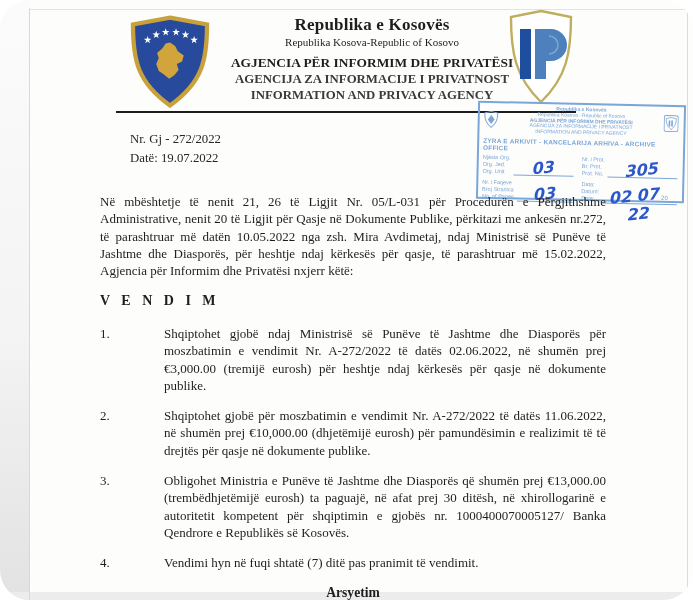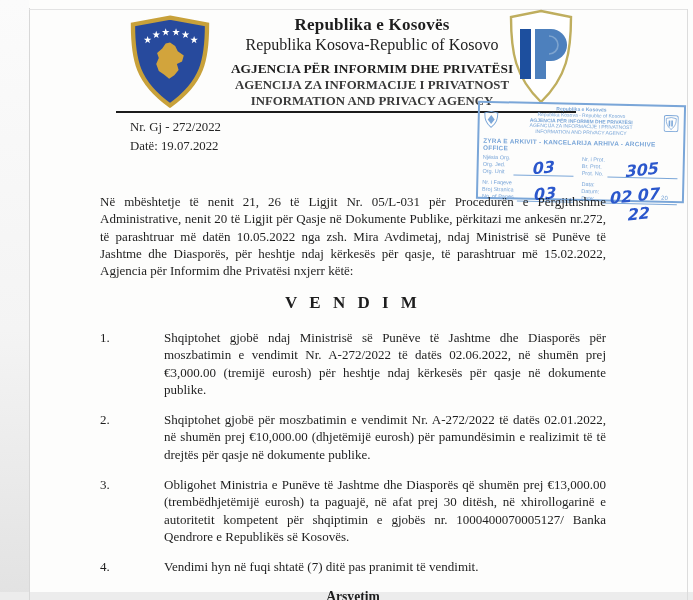--- a/index.html
+++ b/index.html
@@ -1,39 +1,39 @@
 <!DOCTYPE html>
 <html><head>
 <meta charset="utf-8">
 <style>
   html,body { margin:0; padding:0; background:#ffffff; }
   .page {
     position:relative; width:693px; height:600px; overflow:hidden;
-    background:#fdfdfc; font-family:"Liberation Serif", serif; color:#1e1e1e;
+    background:#fdfdfc; font-family:"Liberation Serif", serif; color:#1e1e1e;border-radius:30px;
   }
   
   .edge-left   { position:absolute; left:29px; top:8px; width:1px; height:592px; background:#d8d8d8; }
   .edge-top    { position:absolute; left:29px; top:9px; width:658px; height:1px; background:#e3e3e3; }
   .edge-right  { position:absolute; left:687px; top:9px; width:1px; height:591px; background:#dcdcdc; }
   .shade-left  { position:absolute; left:0; top:0; width:29px; height:600px;
                  background:linear-gradient(to bottom, #fbfbfb 0%, #f4f4f4 55%, #e2e2e2 100%); }
   .shade-bottom{ position:absolute; left:0; top:592px; width:693px; height:8px; background:#ececec; }
 
   
   .coat { position:absolute; left:122px; top:15px; width:96px; height:93px; }
   .hdr  { position:absolute; left:226px; top:15px; width:292px; text-align:center; }
   .hdr .t1 { font-size:17px; font-weight:bold; letter-spacing:0.2px; }
-  .hdr .t2 { font-size:16px; margin-top:1px; }
+  .hdr .t2 { font-size:11px; margin-top:1px; }
   .hdr .a1 { font-size:13.4px; font-weight:bold; margin-top:7px; }
   .hdr .a2 { font-size:12.8px; font-weight:bold; color:#3a3a3a; margin-top:1px; }
   .hdr .a3 { font-size:12.8px; font-weight:bold; color:#3a3a3a; margin-top:1px; }
   .iplogo { position:absolute; left:507px; top:9px; width:68px; height:97px; }
   .rule { position:absolute; left:116px; top:111px; width:460px; height:2.4px; background:#1c1c1c; }
 
-  .refblock { position:absolute; left:130px; top:118px; font-size:12.8px; line-height:1.45; color:#262626; }
+  .refblock { position:absolute; left:130px; top:130px; font-size:12.8px; line-height:1.45; color:#262626; }
 
   
   .stamp {
     position:absolute; left:477px; top:103px; width:208px; height:98px;
     border:2px solid #7aa6d8; transform:rotate(1.3deg); box-sizing:border-box;
     padding:2px 5px 2px 4px; color:#74a2d6; font-family:"Liberation Sans", sans-serif;
   }
   .stamp-head { display:flex; align-items:center; gap:3px; }
   .stamp-htext { flex:1; text-align:center; font-size:5px; line-height:1.15; color:#7aa6d8; }
   .stamp-htext .sh1 { font-weight:bold; }
@@ -45,21 +45,21 @@
   .hand {
     font-family:"DejaVu Sans", sans-serif; font-style:italic; font-weight:bold;
     color:#2b57cc; font-size:16px; line-height:1; display:inline-block;
     transform:rotate(-7deg) skewX(-6deg); position:relative; top:2px;
   }
   .tiny20 { font-size:6px; color:#7aa6d8; margin:0 1px; }
 
   
   .docbody { position:absolute; left:100px; top:193px; width:506px; font-size:13px; line-height:1.33; }
   .intro { text-align:justify; }
-  .vendim { text-align:center; font-weight:bold; font-size:17px; letter-spacing:4px; margin:13px 0 14px 0; }
+  .vendim { font-weight:bold; font-size:14px; letter-spacing:4px; margin:13px 0 14px 0; }
   .item { display:flex; gap:10px; margin-bottom:13px; }
   .item .num { width:22px; flex:none; }
   .item .txt { flex:1; text-align:justify;margin-left:32px; }
   .item.last { margin-top:6px; }
   .arsyetim { text-align:center; font-weight:bold; font-size:13.6px; margin-top:9px; }
 </style>
 </head>
 <body>
 
 <div class="page">
@@ -176,21 +176,21 @@
     <p class="intro" style="margin:0">Në mbështetje të nenit 21, 26 të Ligjit Nr. 05/L-031 për Procedurën e Përgjithshme Administrative, nenit 20 të Ligjit për Qasje në Dokumente Publike, përkitazi me ankesën nr.272, të parashtruar më datën 10.05.2022 nga zsh. Mira Avdimetaj, ndaj Ministrisë së Punëve të Jashtme dhe Diasporës, për heshtje ndaj kërkesës për qasje, të parashtruar më 15.02.2022, Agjencia për Informim dhe Privatësi nxjerr këtë:</p>
 
     <div class="vendim">V E N D I M</div>
 
     <div class="item">
       <div class="num">1.</div>
       <div class="txt">Shqiptohet gjobë ndaj Ministrisë së Punëve të Jashtme dhe Diasporës për moszbatimin e vendimit Nr. A-272/2022 të datës 02.06.2022, në shumën prej €3,000.00 (tremijë eurosh) për heshtje ndaj kërkesës për qasje në dokumente publike.</div>
     </div>
     <div class="item">
       <div class="num">2.</div>
-      <div class="txt">Shqiptohet gjobë për moszbatimin e vendimit Nr. A-272/2022 të datës 02.01.2022, në shumën prej €10,000.00 (dhjetëmijë eurosh) për pamundësimin e realizimit të të drejtës për qasje në dokumente publike.</div>
+      <div class="txt">Shqiptohet gjobë për moszbatimin e vendimit Nr. A-272/2022 të datës 11.06.2022, në shumën prej €10,000.00 (dhjetëmijë eurosh) për pamundësimin e realizimit të të drejtës për qasje në dokumente publike.</div>
     </div>
     <div class="item">
       <div class="num">3.</div>
       <div class="txt">Obligohet Ministria e Punëve të Jashtme dhe Diasporës që shumën prej €13,000.00 (trembëdhjetëmijë eurosh) ta paguajë, në afat prej 30 ditësh, në xhirollogarinë e autoritetit kompetent për shqiptimin e gjobës nr. 1000400070005127/ Banka Qendrore e Republikës së Kosovës.</div>
     </div>
     <div class="item last">
       <div class="num">4.</div>
       <div class="txt">Vendimi hyn në fuqi shtatë (7) ditë pas pranimit të vendimit.</div>
     </div>
 

